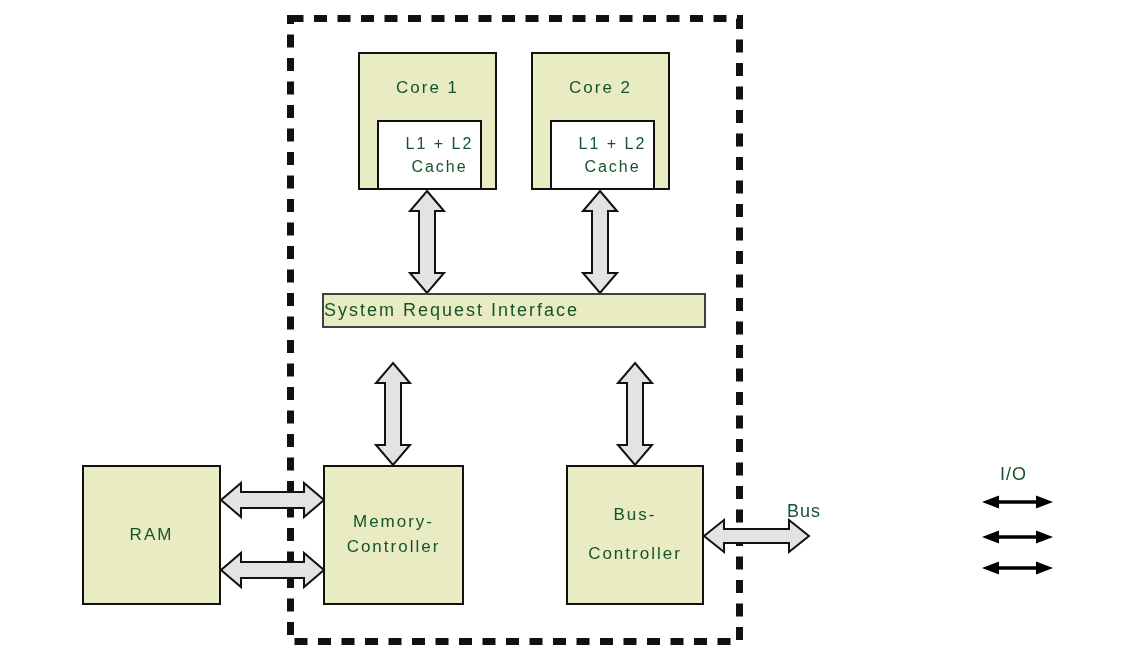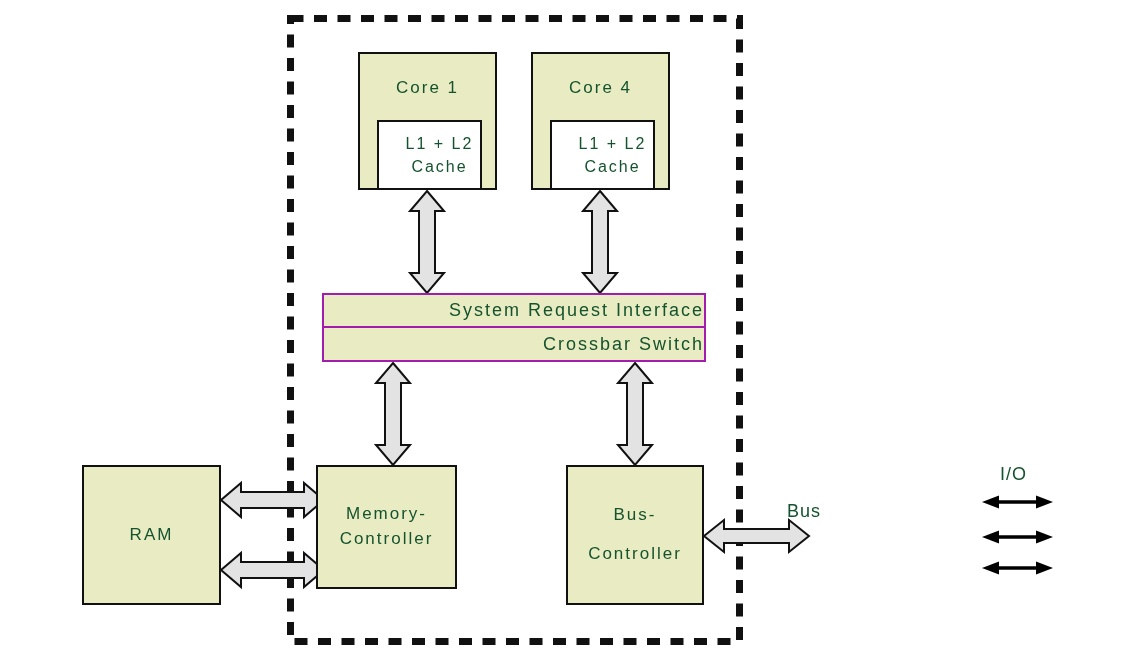--- a/index.html
+++ b/index.html
@@ -25,24 +25,24 @@
     letter-spacing:2px;
     font-size:17px;
     line-height:1.45;
   }
   .box.white{background:#ffffff;padding-left:20px;}
   .box.top-label{justify-content:flex-start;padding-top:22px;}
   .bar{
     position:absolute;
     box-sizing:border-box;
     background:#e9ebc3;
-    border:2px solid #a21caf;
+    border:2px solid #404040;
     display:flex;
     align-items:center;
-    justify-content:flex-end;
+    justify-content:flex-start;
     font-size:18px;
     letter-spacing:2px;
   }
   .float-label{
     position:absolute;
     font-size:18px;
     letter-spacing:1px;
     white-space:nowrap;
   }
   .blk{fill:#e3e3e3;stroke:#111111;stroke-width:2;stroke-linejoin:miter;}
@@ -89,39 +89,36 @@
 
   <div class="box top-label" style="left:358px;top:52px;width:139px;height:138px;">
     <span>Core 1</span>
   </div>
   <div class="box white" style="left:377px;top:120px;width:105px;height:70px;font-size:16px;">
     <span>L1 + L2</span>
     <span>Cache</span>
   </div>
 
   <div class="box top-label" style="left:531px;top:52px;width:139px;height:138px;">
-    <span>Core 4</span>
+    <span>Core 2</span>
   </div>
   <div class="box white" style="left:550px;top:120px;width:105px;height:70px;font-size:16px;">
     <span>L1 + L2</span>
     <span>Cache</span>
   </div>
 
   <div class="bar" style="left:322px;top:293px;width:384px;height:35px;">
     <span>System Request Interface</span>
   </div>
-  <div class="bar" style="left:322px;top:326px;width:384px;height:36px;">
-    <span>Crossbar Switch</span>
-  </div>
 
   <div class="box" style="left:82px;top:465px;width:139px;height:140px;">
     <span>RAM</span>
   </div>
 
-  <div class="box" style="left:316px;top:465px;width:141px;height:124px;">
+  <div class="box" style="left:323px;top:465px;width:141px;height:140px;">
     <span>Memory-</span>
     <span>Controller</span>
   </div>
 
   <div class="box" style="left:566px;top:465px;width:138px;height:140px;gap:14px;">
     <span>Bus-</span>
     <span>Controller</span>
   </div>
 
 

